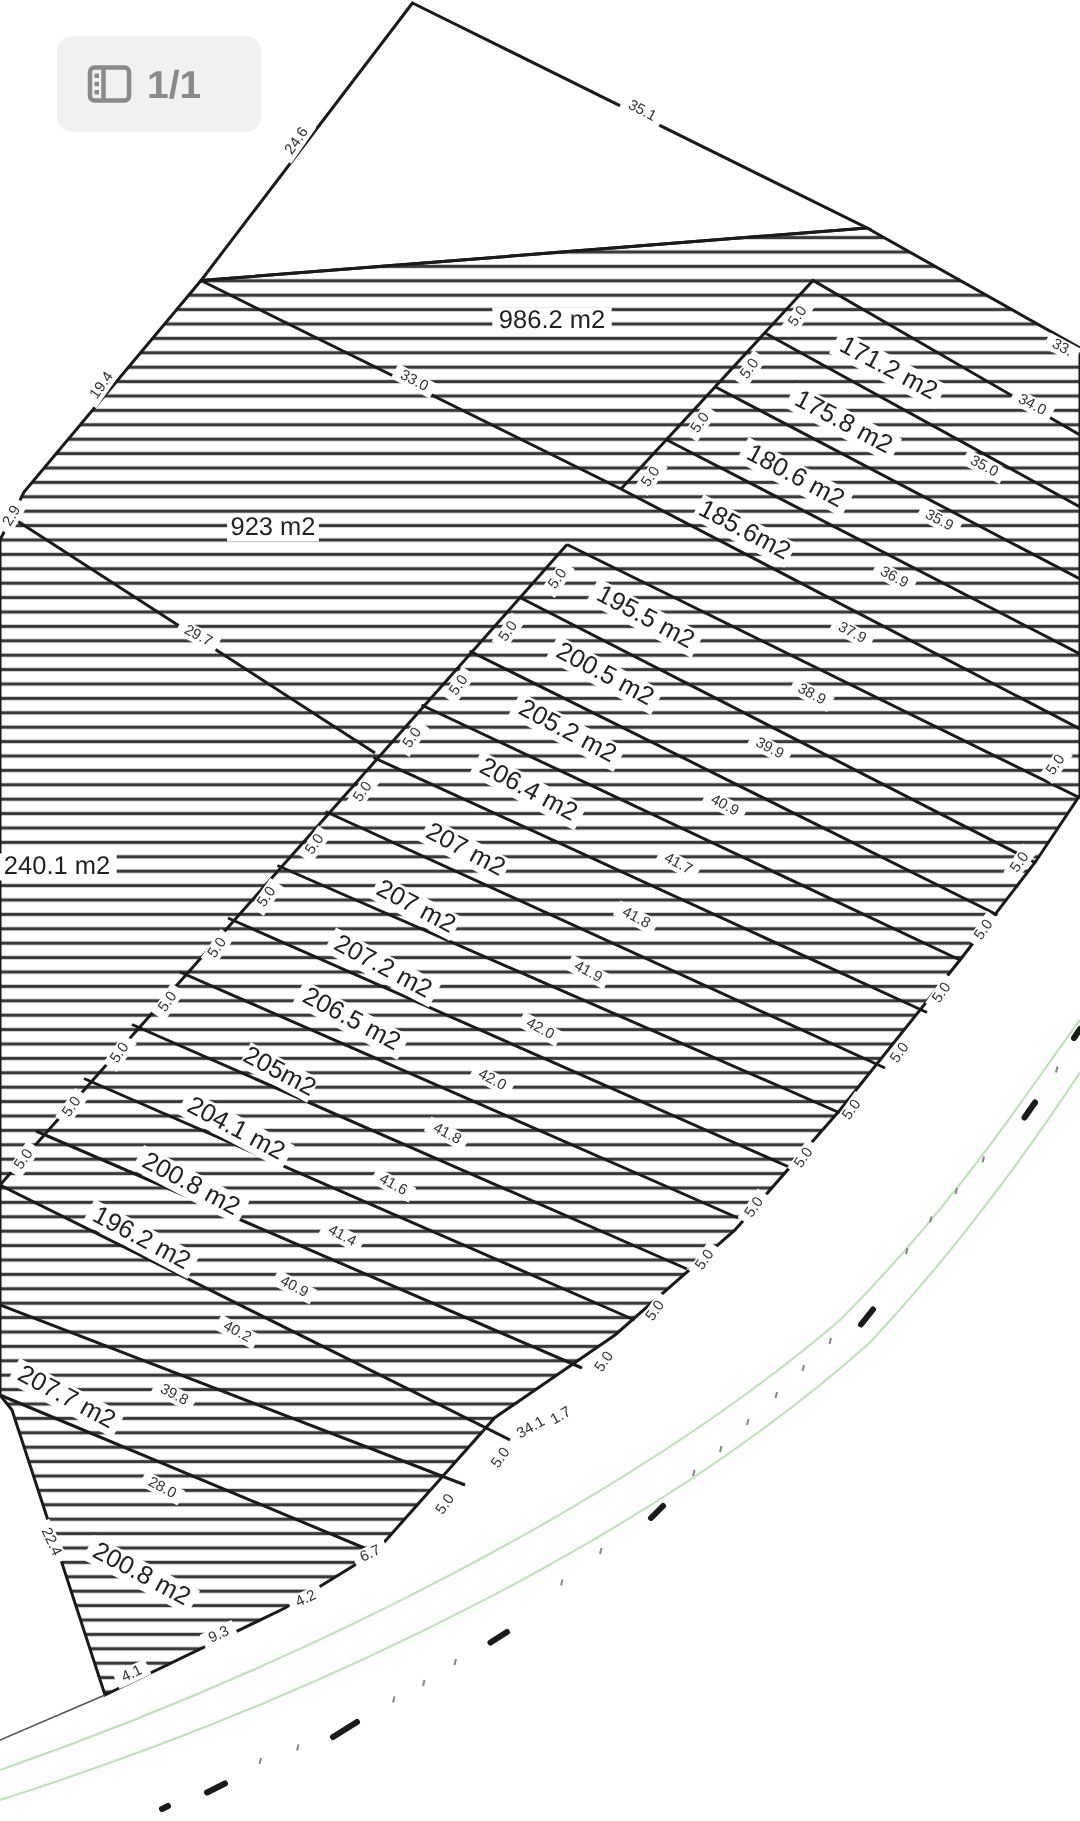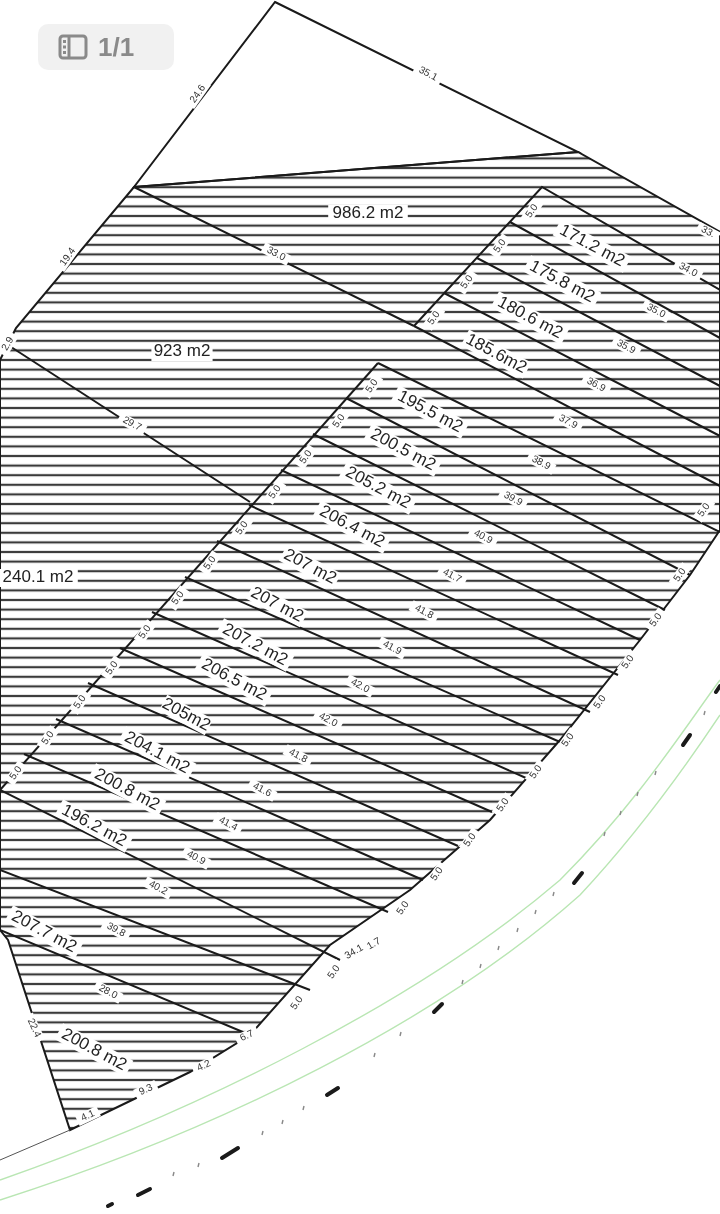--- a/index.html
+++ b/index.html
@@ -1,19 +1,19 @@
 <!DOCTYPE html>
 <html><head>
 <meta charset="utf-8">
 <style>
   html, body { margin: 0; padding: 0; background: #ffffff; }
   body { width: 720px; height: 1214px; overflow: hidden; position: relative; font-family: "Liberation Sans", sans-serif; }
   #plan { position: absolute; left: 0; top: 0; width: 720px; height: 1214px; }
   .page-badge {
-    position: absolute; left: 38px; top: 24px; width: 136px; height: 46px;
+    position: absolute; left: 38px; top: 24px; width: 136px; height: 64px;
     background: rgba(240,240,240,0.92); border-radius: 10px;
     display: flex; align-items: center; gap: 10px; padding-left: 20px; box-sizing: border-box;
     color: #8a8a8a; font-weight: bold; font-size: 26px;
   }
   .page-badge .ic { width: 30px; height: 26px; display: inline-block; }
   .lbl-area { font-family: "Liberation Sans", sans-serif; font-size: 17px; fill: #222; }
   .lbl-dim { font-family: "Liberation Sans", sans-serif; font-size: 10px; fill: #333; }
   .bg-label { fill: #ffffff; }
 </style>
 </head>

